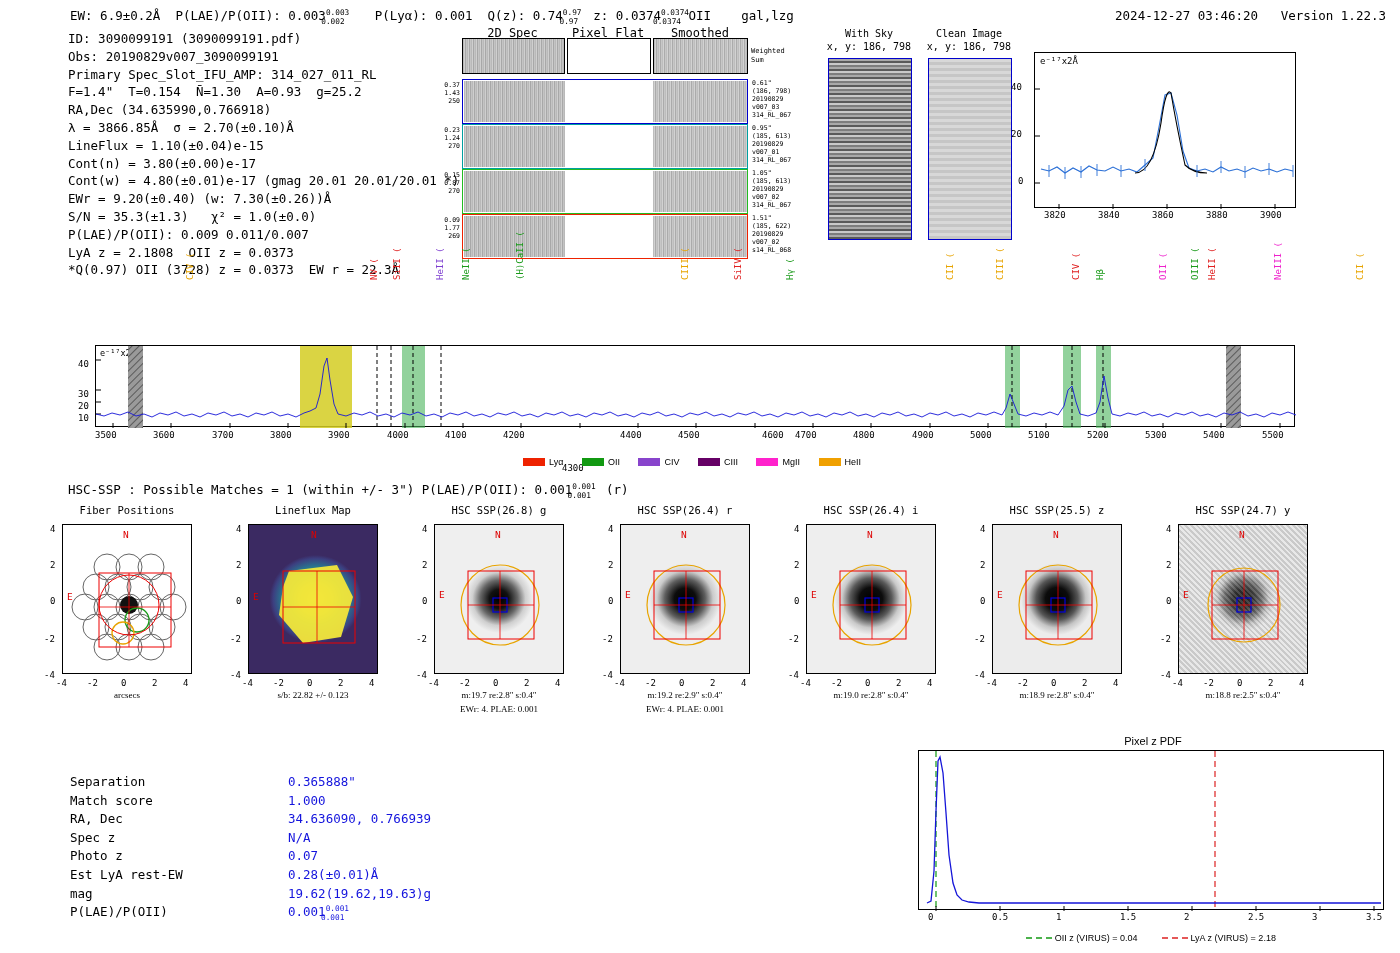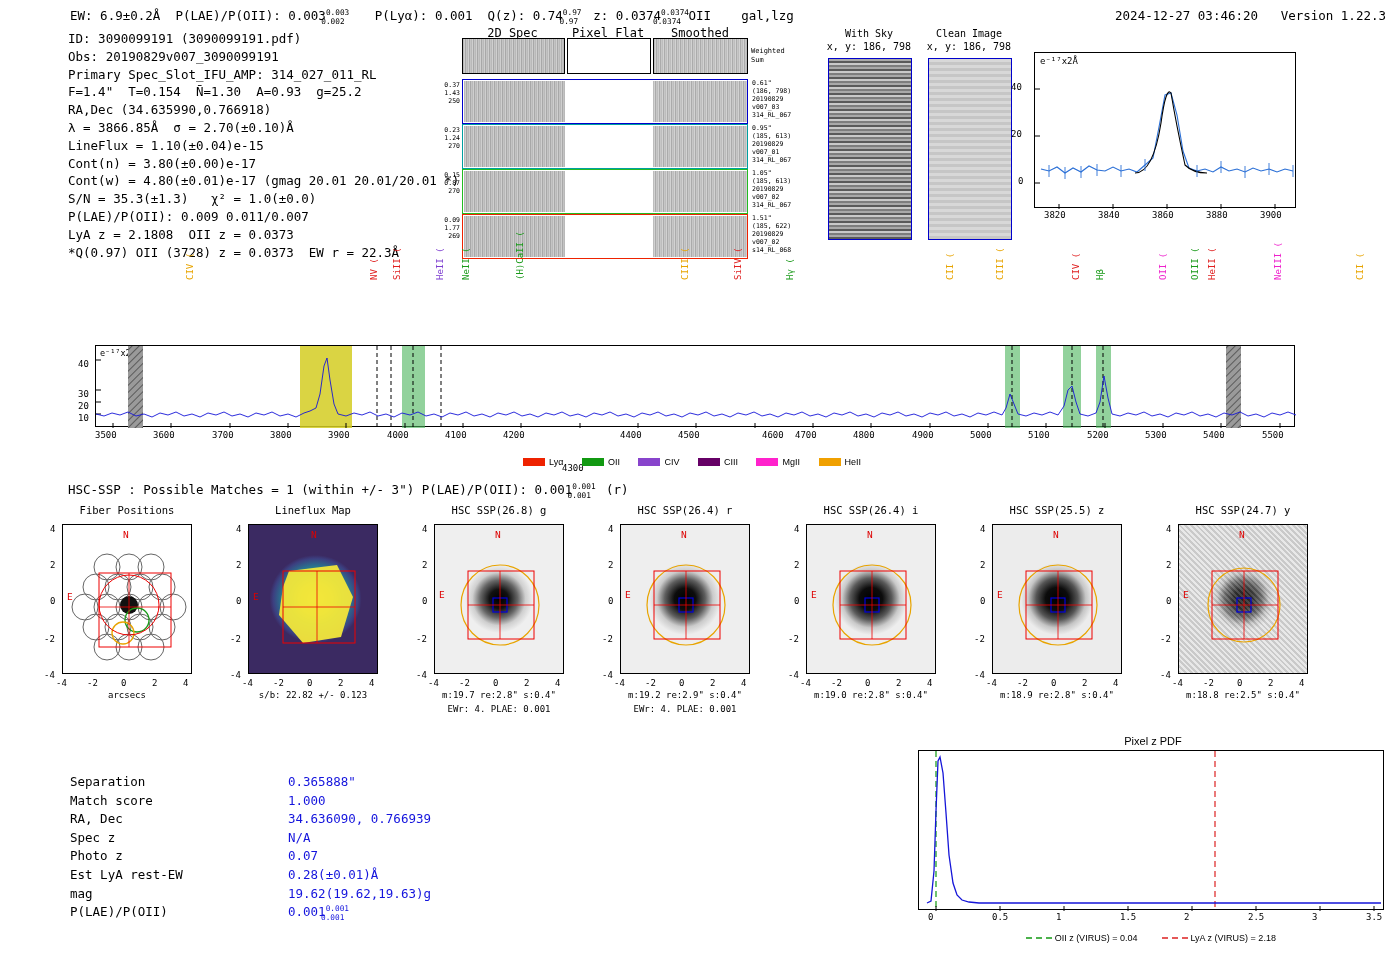--- a/index.html
+++ b/index.html
@@ -57,21 +57,21 @@
   .ticklbl{position:absolute;font-size:9px;color:#000;}
 
   
   #speclegend{top:456px;left:0;width:1400px;text-align:center;font-size:9px;}
   #speclegend span.sw{display:inline-block;width:22px;height:8px;vertical-align:middle;margin-right:4px;}
   #speclegend span.lb{display:inline-block;margin-right:16px;vertical-align:middle;}
 
   
   .cut{position:absolute;top:524px;width:130px;height:150px;}
   .cuttitle{position:absolute;top:-20px;left:0;width:130px;text-align:center;font-size:10.5px;}
-  .cutsub{position:absolute;left:-14px;width:158px;text-align:center;font-size:9px;}
+  .cutsub{position:absolute;left:-14px;width:158px;text-align:center;font-size:9px;font-family:Liberation Serif, serif;}
   .NS{position:absolute;color:#d00;font-size:9.5px;}
 
   
   #btable{top:773px;left:70px;font-size:12.5px;line-height:18.6px;}
   #btable .k{display:inline-block;width:218px;color:#000;}
   #btable .v{color:#1414dd;}
 
   
   #photz-title{top:735px;left:918px;width:470px;text-align:center;font-size:11px;}
   #photzbox{top:750px;left:918px;width:466px;height:160px;}
@@ -97,20 +97,21 @@
 <div class="abs mono" id="info">
   <div>ID: 3090099191 (3090099191.pdf)</div>
   <div>Obs: 20190829v007_3090099191</div>
   <div>Primary Spec_Slot_IFU_AMP: 314_027_011_RL</div>
   <div>F=1.4"  T=0.154  N̄=1.30  A=0.93  g=25.2</div>
   <div>RA,Dec (34.635990,0.766918)</div>
   <div>λ = 3866.85Å  σ = 2.70(±0.10)Å</div>
   <div>LineFlux = 1.10(±0.04)e-15</div>
   <div>Cont(n) = 3.80(±0.00)e-17</div>
   <div>Cont(w) = 4.80(±0.01)e-17 (gmag 20.01 20.01/20.01 *)</div>
+  <div>EWr = 9.20(±0.40) (w: 7.30(±0.26))Å</div>
   <div>S/N = 35.3(±1.3)   χ² = 1.0(±0.0)</div>
   <div>P(LAE)/P(OII): 0.009 0.011/0.007</div>
   <div>LyA z = 2.1808  OII z = 0.0373</div>
   <div>*Q(0.97) OII (3728) z = 0.0373  EW r = 22.3Å</div>
 </div>
 
 <div class="abs" id="specpanel">
 
   <div class="abs colhdr" style="left:-2px;top:-10px;width:105px;">2D Spec</div>
   <div class="abs colhdr" style="left:103px;top:-10px;width:86px;">Pixel Flat</div>

